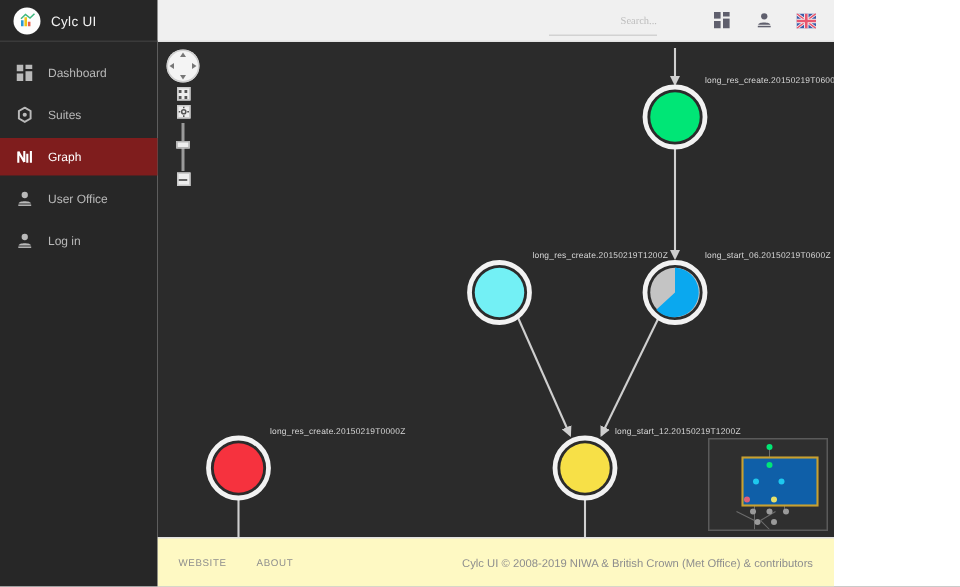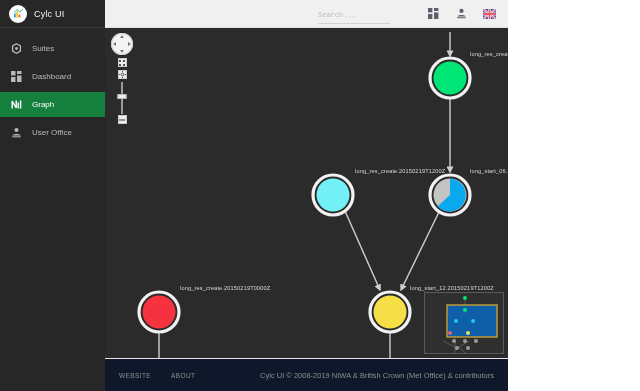--- a/index.html
+++ b/index.html
@@ -2,21 +2,21 @@
 <html><head>
 <meta charset="utf-8">
 <style>
   * { box-sizing: border-box; margin: 0; padding: 0; }
   html, body {
     width: 640px; height: 391px;
     font-family: "Liberation Sans", sans-serif;
     overflow: hidden;
     background: #ffffff;
   }
-  #app { position: relative; width: 508px; height: 391px; display: flex; }
+  #app { position: relative; width: 556px; height: 391px; display: flex; }
 
   
   .sidebar {
     width: 105px; height: 391px;
     background: #272727;
     flex: 0 0 105px;
     position: relative;
     z-index: 5;
   }
   .brand {
@@ -41,21 +41,21 @@
   .nav { padding-top: 8px; }
   .nav-item {
     height: 25px;
     display: flex; align-items: center;
     padding-left: 10px;
     color: #b9b9b9;
     font-size: 8px;
     margin-bottom: 3px;
     cursor: pointer;
   }
-  .nav-item.active { background: #15803d; color: #ffffff; }
+  .nav-item.active { background: #7f1d1d; color: #ffffff; }
   .nav-ico {
     width: 13px; height: 13px;
     flex: 0 0 13px;
     display: flex; align-items: center; justify-content: center;
     margin-right: 9px;
   }
   .nav-ico svg { display: block; }
   .nav-label { line-height: 1; }
 
   
@@ -71,23 +71,24 @@
     flex: 0 0 28px;
   }
   .search-box {
     width: 72px;
     margin-right: 22px;
     border-bottom: 1px solid #d2d2d2;
     padding-bottom: 2px;
   }
   .search-input {
     border: 0; outline: 0; background: transparent;
-    font-family: Liberation Mono, monospace;
+    font-family: Liberation Serif, serif;
     font-size: 7px; color: #9a9a9a;
     width: 100%;
+    text-align: right;
   }
   .search-input::placeholder { color: #bdbdbd; }
   .top-ico {
     width: 14px; height: 14px;
     margin-left: 14px;
     display: flex; align-items: center; justify-content: center;
     cursor: pointer;
   }
 
   
@@ -158,21 +159,21 @@
     position: absolute; right: 4px; bottom: 4px;
     width: 80px; height: 62px;
     background: #2f2f2f;
     border: 1px solid #5a5a5a;
     overflow: hidden;
   }
 
   
   .footer {
     height: 33px;
-    background: #0f172a;
+    background: #fef9c3;
     border-top: 1px solid #e2e2e2;
     display: flex; align-items: center;
     padding: 0 14px;
     flex: 0 0 33px;
   }
   .footer-link {
     font-size: 6.5px; color: #8e8e8e;
     letter-spacing: .4px;
     margin-right: 20px;
     cursor: pointer;
@@ -205,38 +206,38 @@
           <path d="M2 5.5 L5 2.6 L8 5 L11 2.2" stroke="#3fb87f" stroke-width="1" fill="none"></path>
         </svg>
       </div>
       <div class="brand-title">Cylc UI</div>
     </div>
 
     <div class="nav">
 
       <div class="nav-item">
         <span class="nav-ico">
-          <svg width="11" height="11" viewBox="0 0 11 11" fill="none" stroke="currentColor" stroke-width="1.3">
-            <path d="M5.5 0.8 L9.4 3 L9.4 8 L5.5 10.2 L1.6 8 L1.6 3 Z"></path>
-            <circle cx="5.5" cy="5.5" r="1.4" fill="currentColor" stroke="none"></circle>
-          </svg>
-        </span>
-        <span class="nav-label">Suites</span>
-      </div>
-
-      <div class="nav-item">
-        <span class="nav-ico">
           <svg width="11" height="11" viewBox="0 0 11 11" fill="currentColor">
             <rect x="0" y="0" width="4.5" height="4.5"></rect>
               <rect x="6" y="0" width="4.5" height="3"></rect>
             <rect x="0" y="6" width="4.5" height="5"></rect>
               <rect x="6" y="4.5" width="4.5" height="6.5"></rect>
           </svg>
         </span>
         <span class="nav-label">Dashboard</span>
+      </div>
+
+      <div class="nav-item">
+        <span class="nav-ico">
+          <svg width="11" height="11" viewBox="0 0 11 11" fill="none" stroke="currentColor" stroke-width="1.3">
+            <path d="M5.5 0.8 L9.4 3 L9.4 8 L5.5 10.2 L1.6 8 L1.6 3 Z"></path>
+            <circle cx="5.5" cy="5.5" r="1.4" fill="currentColor" stroke="none"></circle>
+          </svg>
+        </span>
+        <span class="nav-label">Suites</span>
       </div>
 
       <div class="nav-item active">
         <span class="nav-ico">
           <svg width="11" height="11" viewBox="0 0 11 11" fill="none" stroke="currentColor" stroke-width="1.4">
             <path d="M1.2 9.5 L1.2 2 M1.2 2 L5.2 9 M5.2 9 L5.2 1.6"></path>
             <path d="M7.2 9.5 L7.2 3.5 M9.6 9.5 L9.6 1.6"></path>
           </svg>
         </span>
         <span class="nav-label">Graph</span>
@@ -246,20 +247,30 @@
         <span class="nav-ico">
           <svg width="11" height="11" viewBox="0 0 11 11" fill="currentColor">
             <circle cx="5.5" cy="3" r="2.1"></circle>
             <path d="M1.4 8.6 C1.4 6.6 9.6 6.6 9.6 8.6 Z"></path>
             <rect x="1.2" y="9.3" width="8.6" height="1"></rect>
           </svg>
         </span>
         <span class="nav-label">User Office</span>
       </div>
 
+      <div class="nav-item">
+        <span class="nav-ico">
+          <svg width="11" height="11" viewBox="0 0 11 11" fill="currentColor">
+            <circle cx="5.5" cy="3" r="2.1"></circle>
+            <path d="M1.4 8.6 C1.4 6.6 9.6 6.6 9.6 8.6 Z"></path>
+            <rect x="1.2" y="9.3" width="8.6" height="1"></rect>
+          </svg>
+        </span>
+        <span class="nav-label">Log in</span>
+      </div>
 
 
     </div>
   </div>
 
   <div class="right">
 
     <div class="topbar">
       <div class="search-box">
         <input class="search-input" type="text" placeholder="Search..." style="">

